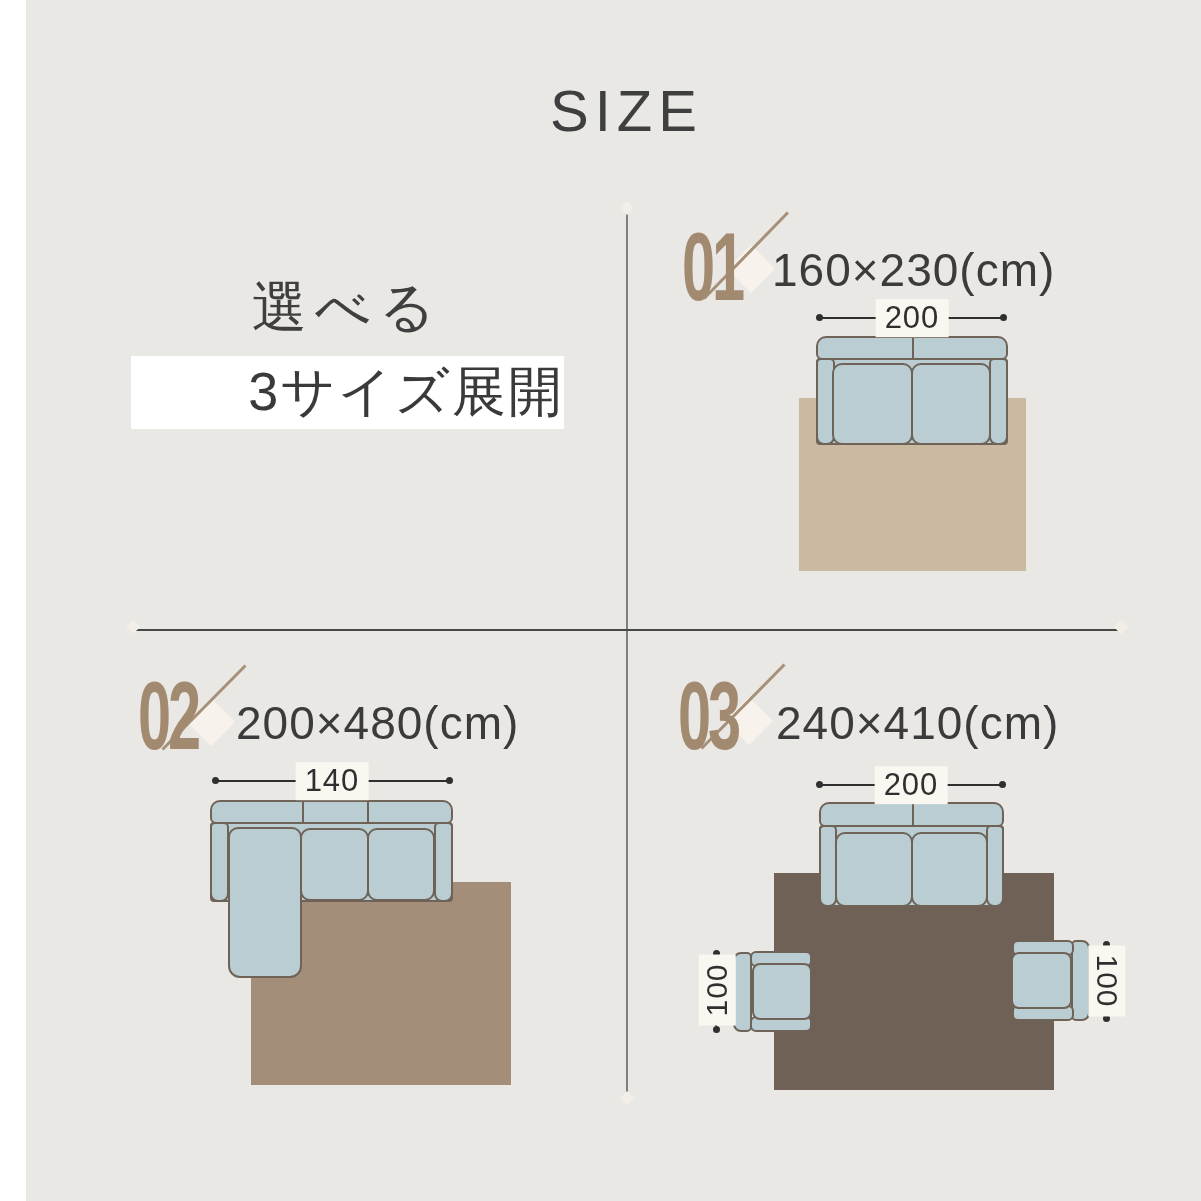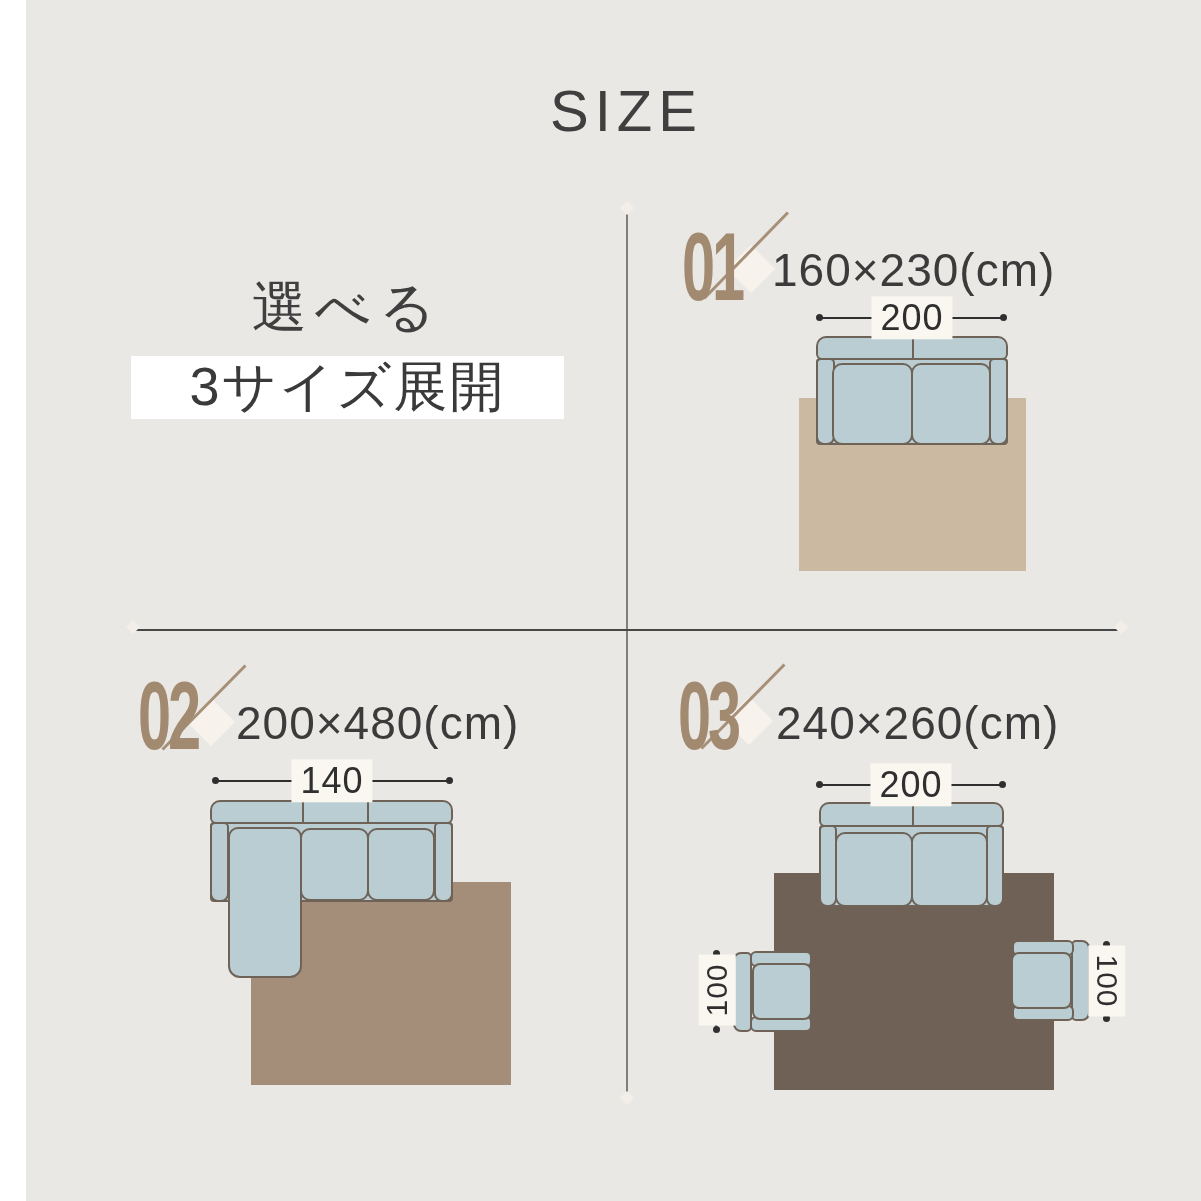--- a/index.html
+++ b/index.html
@@ -28,22 +28,22 @@
 
   .divider-v{position:absolute;left:600px;top:208px;width:2px;height:892px;background:#7f7f7f;}
   .divider-h{position:absolute;left:107px;top:629px;width:988px;height:2px;background:#474747;}
   .sparkle{position:absolute;width:10px;height:10px;background:#f3efe8;transform:rotate(45deg);}
 
   .intro-heading{
     position:absolute;left:105px;top:279px;width:433px;text-align:center;
     font-size:55px;letter-spacing:8px;color:#3f3f3f;line-height:1.05;
   }
   .intro-highlight{
-    position:absolute;left:105px;top:356px;width:433px;height:63px;background:#ffffff;
-    display:flex;align-items:center;justify-content:center;
+    position:absolute;left:105px;top:356px;width:433px;height:73px;background:#ffffff;
+    display:flex;align-items:center;justify-content:flex-end;
     font-size:54px;letter-spacing:2px;color:#3a3a3a;
   }
 
   .num{
     position:absolute;font-size:96px;line-height:1;font-weight:600;color:var(--accent);
     letter-spacing:-5px;transform:scaleX(0.62);transform-origin:left top;
   }
   .slash{position:absolute;height:3px;background:#a79078;}
   .diamond{position:absolute;width:34px;height:34px;background:#f7f3ec;transform:rotate(45deg);}
   .size-text{position:absolute;font-size:46px;line-height:1;color:#3b3b3b;letter-spacing:1px;}
@@ -58,21 +58,21 @@
   .chaise{border-radius:10px 10px 12px 12px;}
   .arm-h{border-radius:6px;}
   .seat{border-radius:8px;}
 
   .dim-line-h{position:absolute;height:2px;background:#2f2f2f;}
   .dim-line-v{position:absolute;width:2px;background:#2f2f2f;}
   .dim-dot{position:absolute;width:7px;height:7px;border-radius:50%;background:#2f2f2f;}
   .dim-label{
     position:absolute;transform:translate(-50%,-50%);
     background:var(--label-bg);padding:1px 9px;
-    font-size:36px;line-height:1.15;color:#2f2f2f;letter-spacing:1px;white-space:nowrap;
+    font-size:31px;line-height:1.15;color:#2f2f2f;letter-spacing:1px;white-space:nowrap;
   }
   .dim-label.rot-l{transform:translate(-50%,-50%) rotate(-90deg);}
   .dim-label.rot-r{transform:translate(-50%,-50%) rotate(90deg);}
 </style>
 </head>
 <body>
 
 <div class="canvas">
 
   <div class="page-title">SIZE</div>
@@ -144,21 +144,21 @@
       <div class="dim-dot" style="left:186px;top:777px;"></div>
       <div class="dim-dot" style="left:420px;top:777px;"></div>
       <div class="dim-label" style="left:306px;top:781px;">140</div>
     </div>
   </div>
 
   <div>
     <div class="diamond" style="left:706px;top:704px;"></div>
     <div class="slash" style="left:658px;top:705px;width:118px;transform:rotate(-45.3deg);"></div>
     <div class="num" style="left:652px;top:668px;">03</div>
-    <div class="size-text" style="left:750px;top:700px;">240×260(cm)</div>
+    <div class="size-text" style="left:750px;top:700px;">240×410(cm)</div>
 
     <div class="rug" style="left:748px;top:873px;width:280px;height:217px;background:var(--rug3);"></div>
 
     <div>
       <div class="part backrest" style="left:793px;top:802px;width:185px;height:25px;">
         <i class="bdiv" style="left:91px;"></i>
       </div>
       <div class="part body" style="left:793px;top:825px;width:185px;height:82px;"></div>
       <div class="part armrest" style="left:793px;top:825px;width:18px;height:82px;"></div>
       <div class="part armrest" style="left:960px;top:825px;width:18px;height:82px;"></div>

